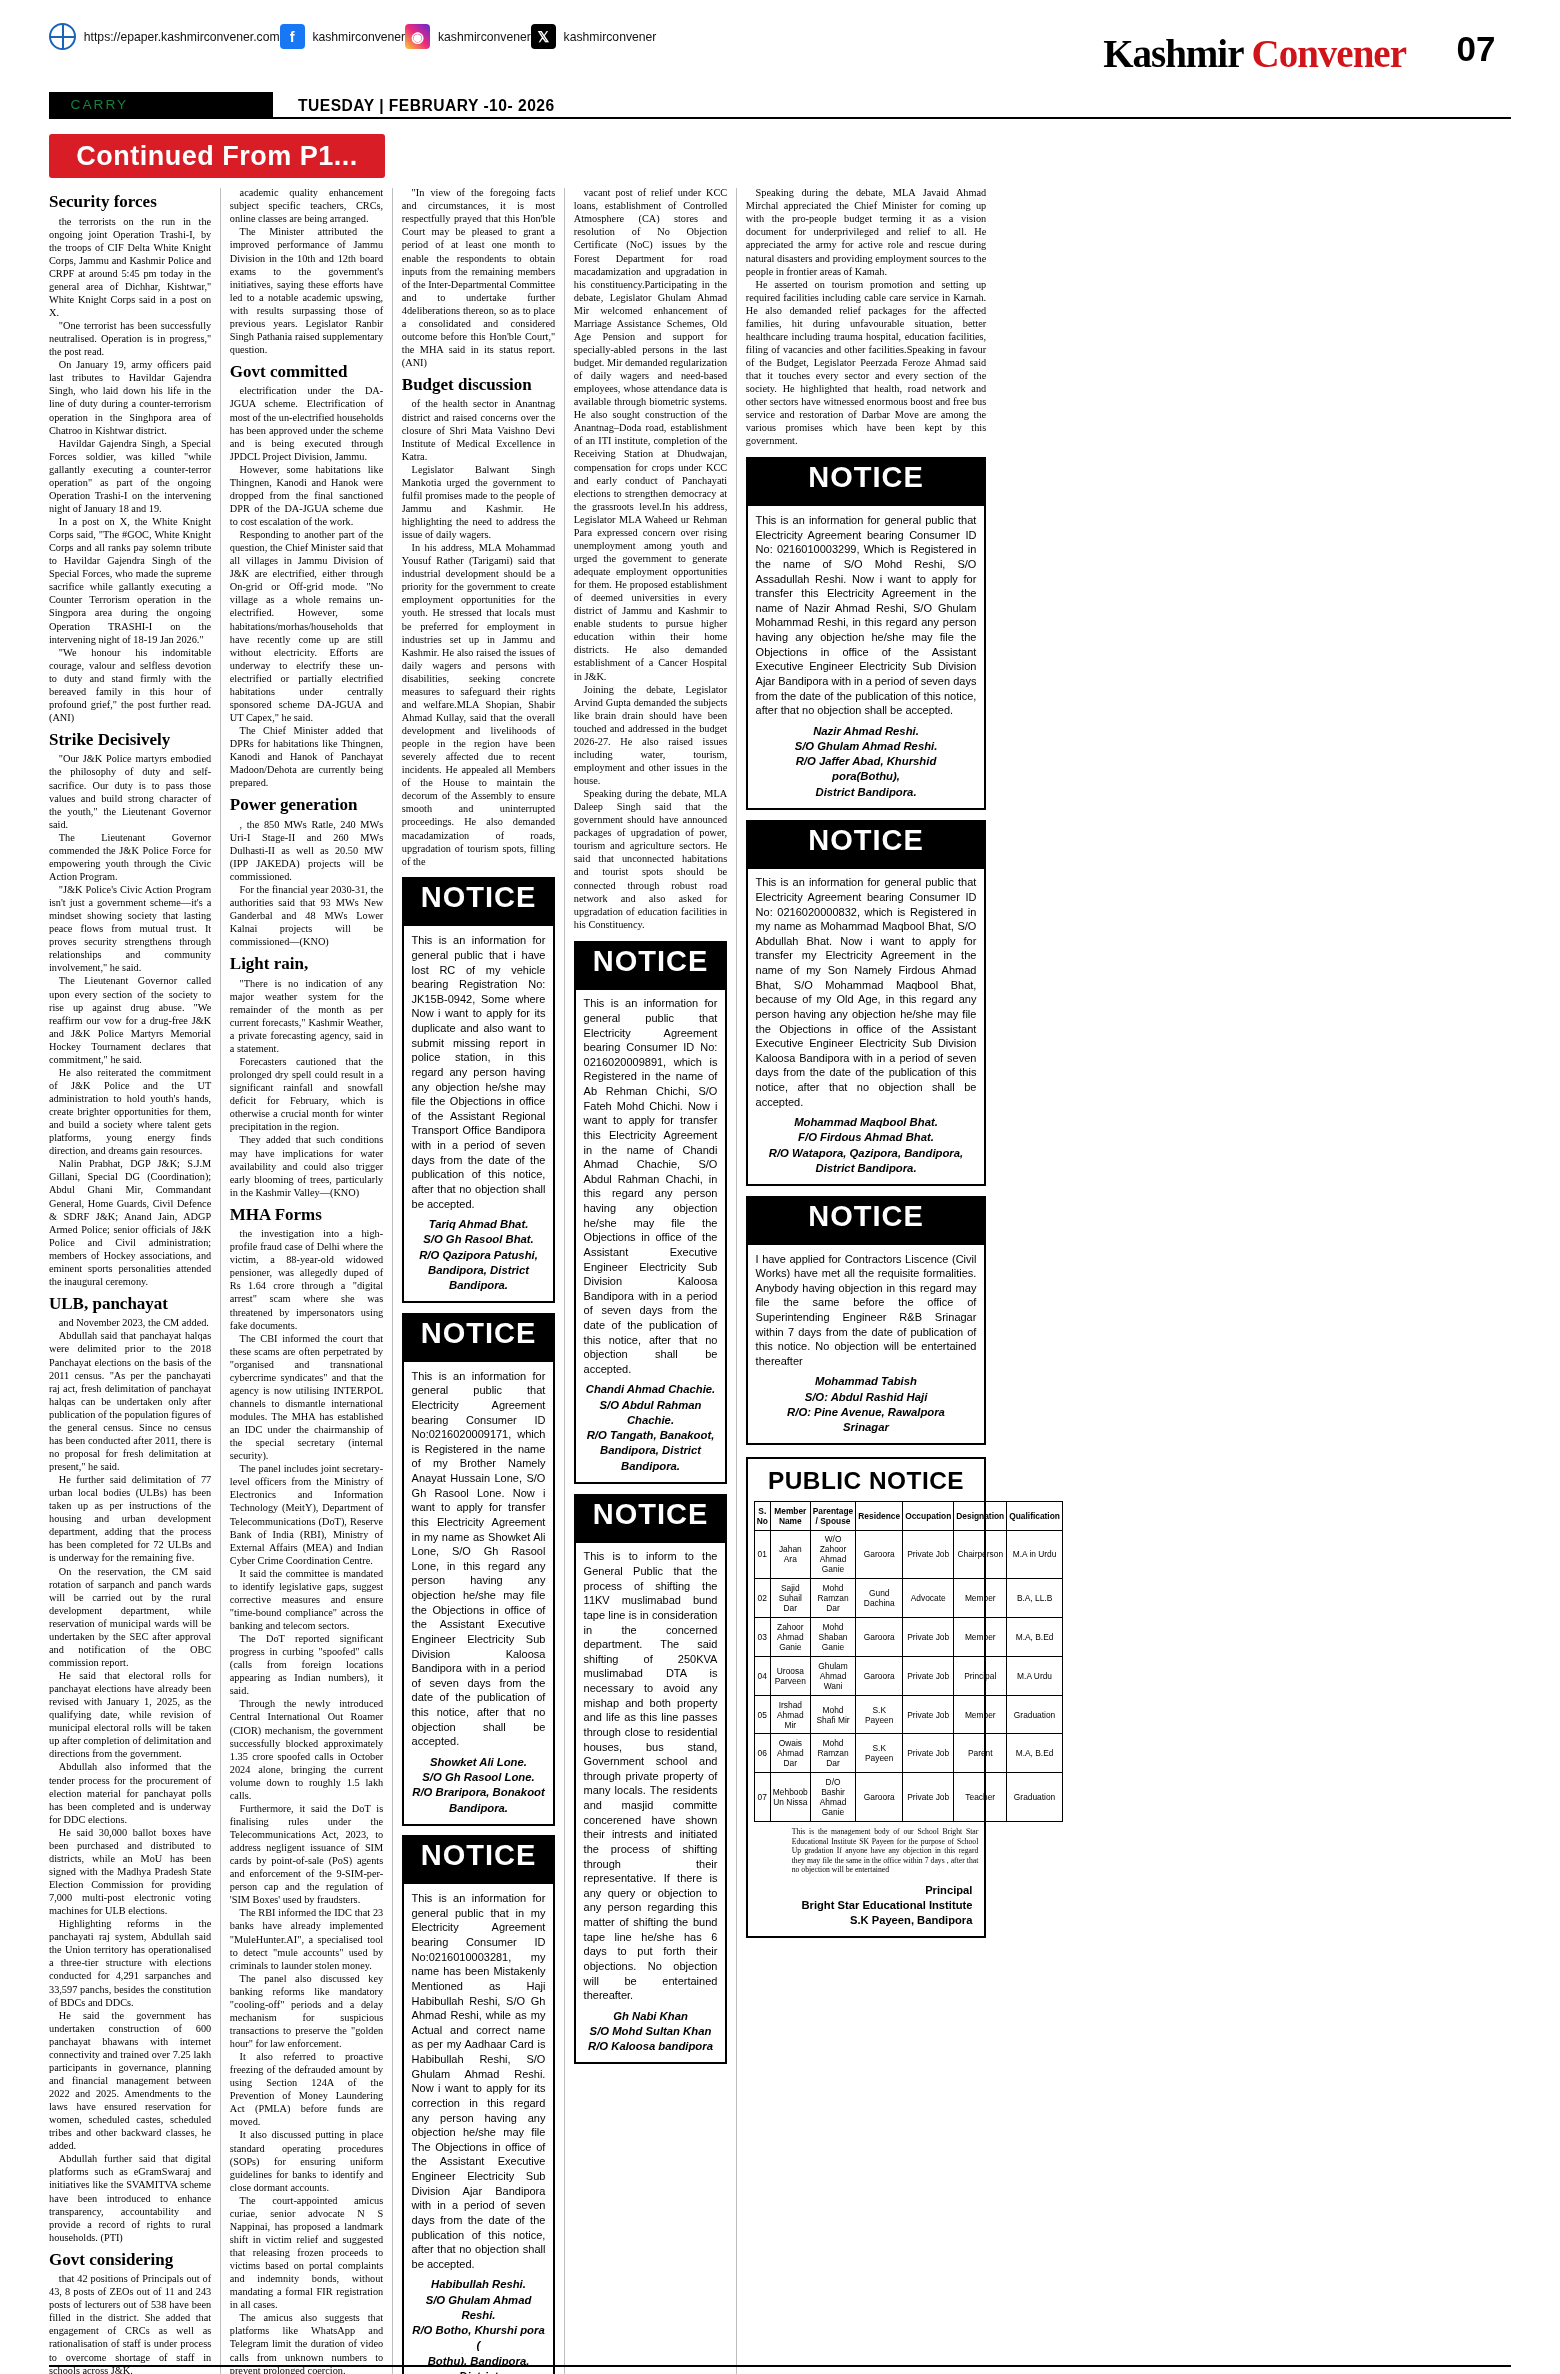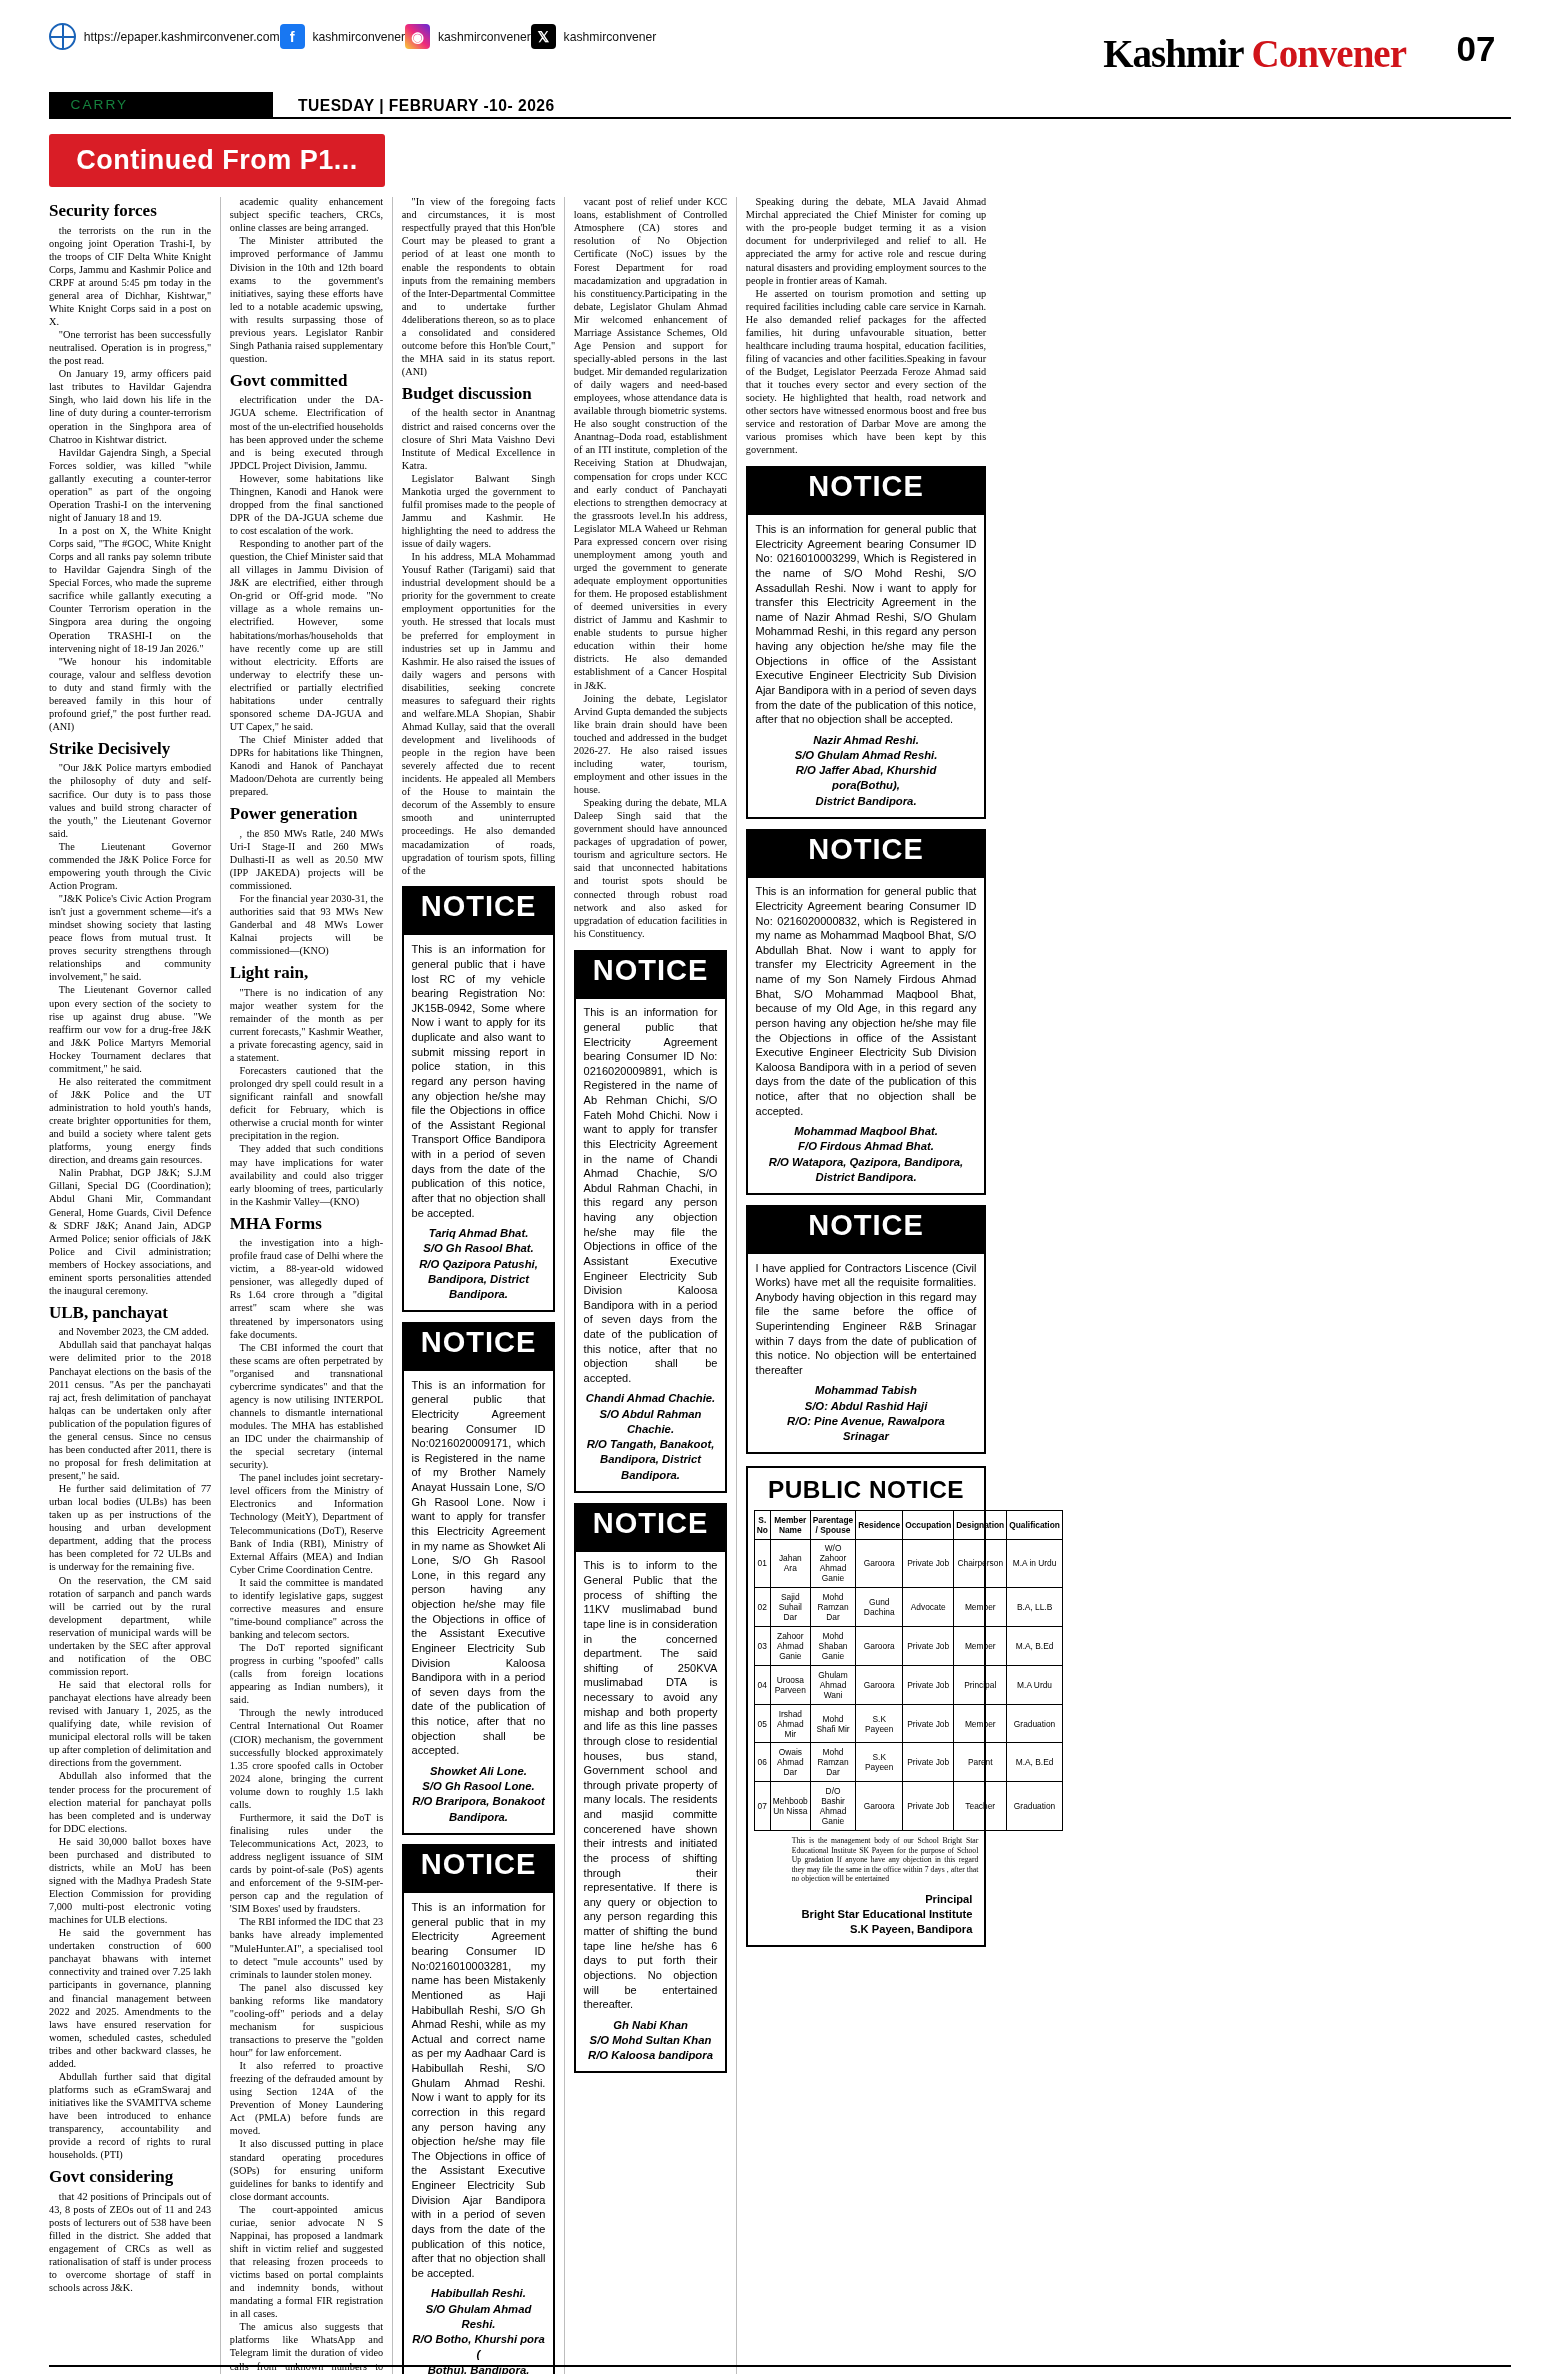--- a/index.html
+++ b/index.html
@@ -27,21 +27,21 @@
   .carrybar { position:absolute; left:0; bottom:-1px; width:224px; height:26px; background:#000; }
   .carry-label{ position:absolute; left:21.5px; bottom:5px; color:#15803d; font-family:"Liberation Sans",sans-serif; font-size:13.7px; letter-spacing:2px;}
   .datestrip { position:absolute; left:249px; bottom:2px; font-family:"Liberation Sans",sans-serif; font-weight:bold; font-size:15.6px; letter-spacing:0.5px;}
   .brand { position:absolute; right:105px; top:21.5px; font-family:"Liberation Serif",serif; font-size:39px; font-weight:bold; letter-spacing:-1px;margin-left:24px;}
   .brand .red { color:#d0141a; }
   .pagenum { position:absolute; right:15.6px; top:19.5px; font-family:"Liberation Sans",sans-serif; font-size:35px; font-weight:bold; }
 
   
   .cont-wrap{ margin:15.6px 49px 0 49px; }
   .cont-banner{
-    width:336px; height:53px; background:#d91d26; color:#fff;
+    width:336px; height:44px; background:#d91d26; color:#fff;
     font-family:"Liberation Sans",sans-serif; font-weight:bold; font-size:27px;
     display:flex; align-items:center; justify-content:center; letter-spacing:0.5px;
     border-radius:2.9px;
   }
 
   
   .cols { display:flex; margin:7.8px 49px 0 49px; gap:0; }
   .col { width:171px; padding:0 8.8px; }
   .col.c1{ padding-left:0; }
   .vr { width:1px; background:#bdbdbd; margin-top:2px; }
@@ -141,20 +141,21 @@
       <p class="body">Nalin Prabhat, DGP J&amp;K; S.J.M Gillani, Special DG (Coordination); Abdul Ghani Mir, Commandant General, Home Guards, Civil Defence &amp; SDRF J&amp;K; Anand Jain, ADGP Armed Police; senior officials of J&amp;K Police and Civil administration; members of Hockey associations, and eminent sports personalities attended the inaugural ceremony.</p>
 
       <h2 class="head">ULB, panchayat</h2>
       <p class="body">and November 2023, the CM added.</p>
       <p class="body">Abdullah said that panchayat halqas were delimited prior to the 2018 Panchayat elections on the basis of the 2011 census. "As per the panchayati raj act, fresh delimitation of panchayat halqas can be undertaken only after publication of the population figures of the general census. Since no census has been conducted after 2011, there is no proposal for fresh delimitation at present," he said.</p>
       <p class="body">He further said delimitation of 77 urban local bodies (ULBs) has been taken up as per instructions of the housing and urban development department, adding that the process has been completed for 72 ULBs and is underway for the remaining five.</p>
       <p class="body">On the reservation, the CM said rotation of sarpanch and panch wards will be carried out by the rural development department, while reservation of municipal wards will be undertaken by the SEC after approval and notification of the OBC commission report.</p>
       <p class="body">He said that electoral rolls for panchayat elections have already been revised with January 1, 2025, as the qualifying date, while revision of municipal electoral rolls will be taken up after completion of delimitation and directions from the government.</p>
       <p class="body">Abdullah also informed that the tender process for the procurement of election material for panchayat polls has been completed and is underway for DDC elections.</p>
       <p class="body">He said 30,000 ballot boxes have been purchased and distributed to districts, while an MoU has been signed with the Madhya Pradesh State Election Commission for providing 7,000 multi-post electronic voting machines for ULB elections.</p>
+      <p class="body">Highlighting reforms in the panchayati raj system, Abdullah said the Union territory has operationalised a three-tier structure with elections conducted for 4,291 sarpanches and 33,597 panchs, besides the constitution of BDCs and DDCs.</p>
       <p class="body">He said the government has undertaken construction of 600 panchayat bhawans with internet connectivity and trained over 7.25 lakh participants in governance, planning and financial management between 2022 and 2025. Amendments to the laws have ensured reservation for women, scheduled castes, scheduled tribes and other backward classes, he added.</p>
       <p class="body">Abdullah further said that digital platforms such as eGramSwaraj and initiatives like the SVAMITVA scheme have been introduced to enhance transparency, accountability and provide a record of rights to rural households. (PTI)</p>
 
       <h2 class="head">Govt considering</h2>
       <p class="body">that 42 positions of Principals out of 43, 8 posts of ZEOs out of 11 and 243 posts of lecturers out of 538 have been filled in the district. She added that engagement of CRCs as well as rationalisation of staff is under process to overcome shortage of staff in schools across J&amp;K.</p>
 
     </div>
 
     <div class="vr"></div>
 

